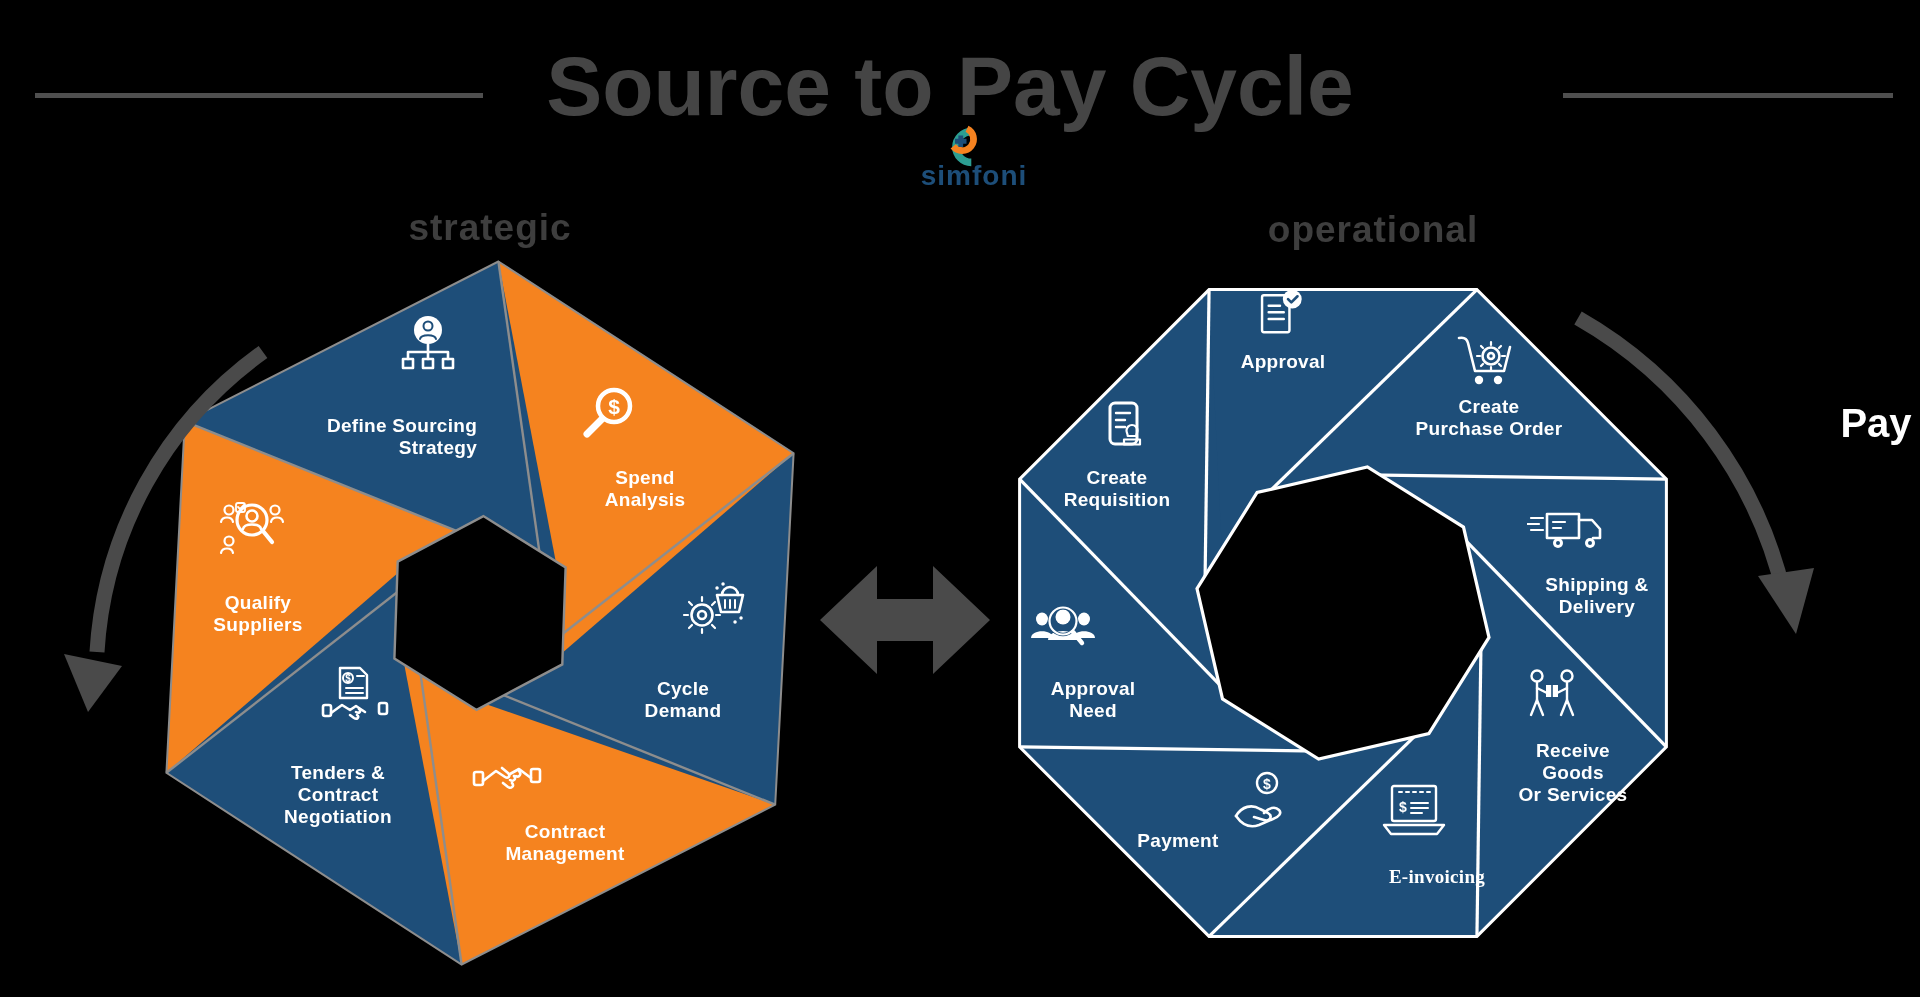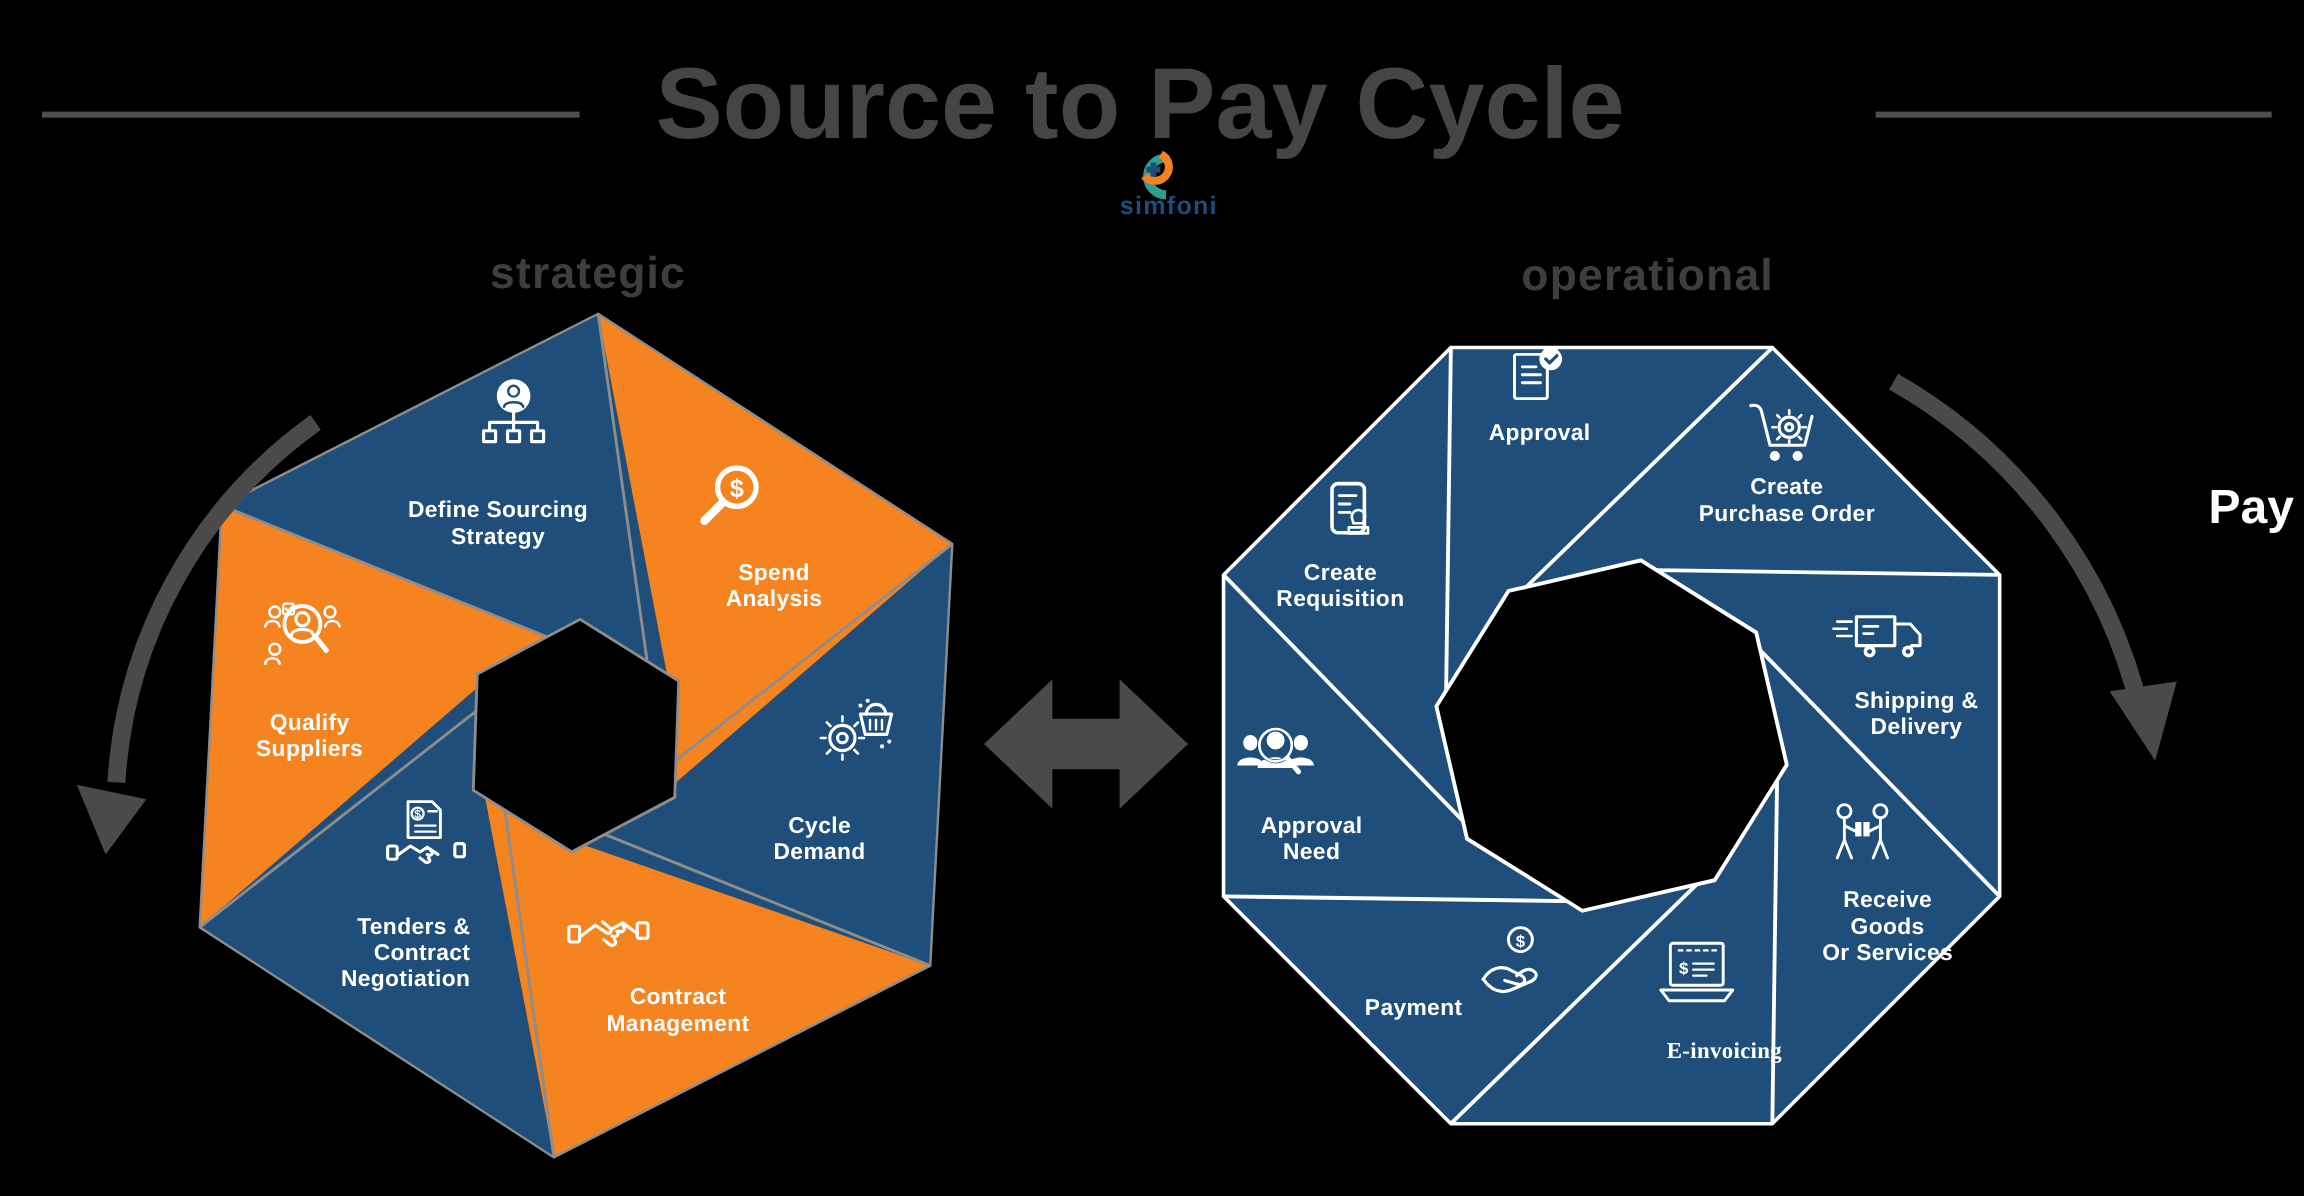--- a/index.html
+++ b/index.html
@@ -6,21 +6,21 @@
   #stage{position:relative;width:1920px;height:997px;background:#000;overflow:hidden;
          font-family:"Liberation Sans", sans-serif;border-radius:14px;}
   #diagram{position:absolute;left:0;top:0;}
   .page-title{position:absolute;left:950px;top:38px;transform:translateX(-50%);
     font-size:84px;font-weight:700;color:#454545;letter-spacing:0px;white-space:nowrap;}
   .title-rule{position:absolute;top:93px;height:5px;background:#4f4f4f;}
   .rule-left{left:35px;width:448px;}
   .rule-right{left:1563px;width:330px;}
   .brand{position:absolute;left:962px;top:124px;transform:translateX(-50%);
     display:flex;flex-direction:column;align-items:center;}
-  .brand-text{font-size:21px;font-weight:700;color:#1D4E79;margin-top:-10px;margin-left:24px;letter-spacing:1px;}
+  .brand-text{font-size:28px;font-weight:700;color:#1D4E79;margin-top:-10px;margin-left:24px;letter-spacing:1px;}
   .wheel-heading{position:absolute;transform:translate(-50%,-50%);font-size:37px;font-weight:700;
     color:#3E3E3E;letter-spacing:1px;}
   .seg-label{position:absolute;transform:translate(-50%,-50%);color:#fff;font-size:19px;
     font-weight:700;text-align:center;line-height:1.16;white-space:pre-line;letter-spacing:.3px;}
   .pay-label{position:absolute;left:1876px;top:423px;transform:translate(-50%,-50%);
     color:#fff;font-size:40px;font-weight:700;}
   .icon{position:absolute;}
   .ic *{stroke:#fff;stroke-width:2.6;fill:none;stroke-linecap:round;stroke-linejoin:round;}
   .ic text{stroke:none;}
 </style>
@@ -219,29 +219,29 @@
     <path d="M46 39l9 11" style="stroke-width:4.4"></path>
   </svg>
 
   <svg class="icon ic" style="left:1089px;top:392px;" width="72" height="72" viewBox="0 0 72 72">
     <rect x="21" y="11" width="27" height="41" rx="5" style="stroke-width:3"></rect>
     <path d="M27 21h14M27 28h9M27 35h9" style="stroke-width:2.4"></path>
     <path d="M43 33a5.5 5.5 0 0 1 5.5 5.5c0 2.2-1.2 3-1.2 5.5h-8.6c0-2.5-1.2-3.3-1.2-5.5A5.5 5.5 0 0 1 43 33z" style="stroke-width:2.2"></path>
     <path d="M35 47.5h16v5H35z" style="stroke-width:2.2"></path>
   </svg>
 
-  <div class="seg-label" style="left:415px;top:437px;">Define Sourcing
+  <div class="seg-label" style="left:402px;top:437px;text-align:right;">Define Sourcing
 Strategy</div>
   <div class="seg-label" style="left:645px;top:489px;">Spend
 Analysis</div>
   <div class="seg-label" style="left:683px;top:700px;">Cycle
 Demand</div>
   <div class="seg-label" style="left:565px;top:843px;">Contract
 Management</div>
-  <div class="seg-label" style="left:338px;top:795px;text-align:right;">Tenders &amp;
+  <div class="seg-label" style="left:338px;top:795px;">Tenders &amp;
 Contract
 Negotiation</div>
   <div class="seg-label" style="left:258px;top:614px;">Qualify
 Suppliers</div>
 
   <div class="seg-label" style="left:1283px;top:362px;">Approval</div>
   <div class="seg-label" style="left:1489px;top:418px;">Create
 Purchase Order</div>
   <div class="seg-label" style="left:1597px;top:596px;">Shipping &amp;
 Delivery</div>

